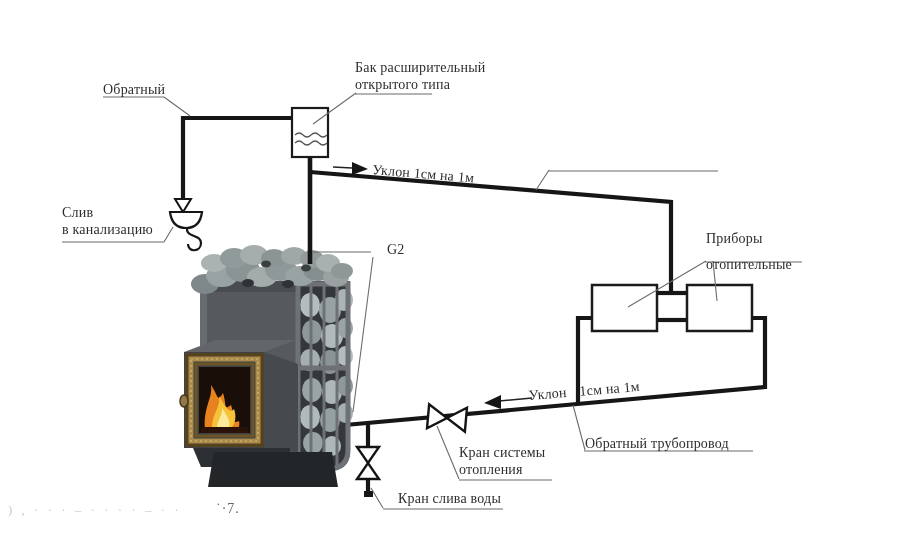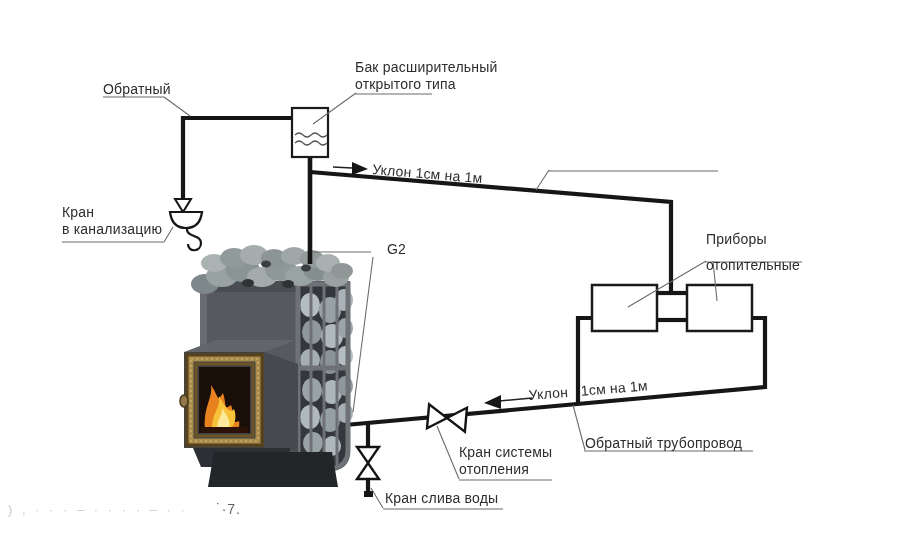--- a/index.html
+++ b/index.html
@@ -1,18 +1,18 @@
 <!DOCTYPE html>
 <html><head>
 <meta charset="utf-8">
 <style>
   html,body{margin:0;padding:0;background:#fff;}
   .stage{
     position:relative;width:802px;height:537px;background:#ffffff;
-    font-family:Liberation Sans, sans-serif;overflow:hidden;
+    font-family:Liberation Serif, serif;overflow:hidden;
   }
   .stage svg{position:absolute;left:0;top:0;}
   .label{
     position:absolute;color:#2d2d2d;font-size:14px;line-height:17px;
     white-space:pre-line;letter-spacing:.2px;
   }
   .rot-down{transform:rotate(4.8deg);transform-origin:left top;}
   .rot-up{transform:rotate(-4.7deg);transform-origin:left top;}
   .slope-split{display:flex;gap:13px;}
   .wm{position:absolute;font-size:13px;color:#8a8a8a;opacity:.45;letter-spacing:3px;}
@@ -163,31 +163,31 @@
       <path d="M584,451 H753 M585,450 L573,405"></path>
       <path d="M459,480 H552 M459,479 L437,426"></path>
       <path d="M383,509 H503 M383,508 L371,488"></path>
       <path d="M313,252 H371 M373,257 L353,412"></path>
     </g>
   </svg>
 
   <div class="label" style="left:355px;top:59px;">Бак расширительный
 открытого типа</div>
   <div class="label" style="left:103px;top:81px;">Обратный</div>
-  <div class="label" style="left:62px;top:204px;">Кран
+  <div class="label" style="left:62px;top:204px;">Слив
 в канализацию</div>
   <div class="label rot-down" style="left:373px;top:161px;">Уклон 1см на 1м</div>
   <div class="label" style="left:387px;top:241px;">G2</div>
   <div class="label" style="left:706px;top:226px;line-height:26px;">Приборы
 отопительные</div>
   <div class="label rot-up slope-split" style="left:528px;top:387px;">
     <span>Уклон</span>
     <span>1см на 1м</span>
   </div>
   <div class="label" style="left:459px;top:444px;">Кран системы
 отопления</div>
   <div class="label" style="left:585px;top:435px;">Обратный трубопровод</div>
-  <div class="label" style="left:385px;top:490px;">Кран слива воды</div>
+  <div class="label" style="left:398px;top:490px;">Кран слива воды</div>
 
   <div class="wm" style="left:8px;top:502px;">) , ·  · · – · · · · – · ·</div>
   <div class="wm2" style="left:216px;top:501px;">˙·7.</div>
 
 </div>
 
 </body></html>

